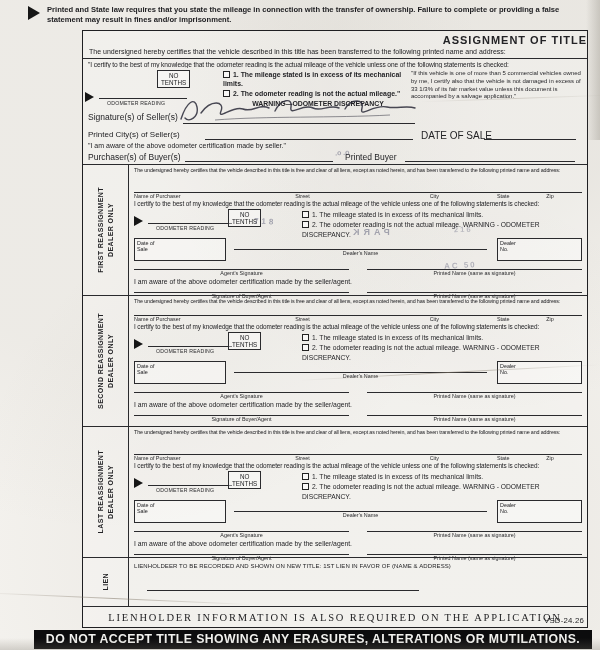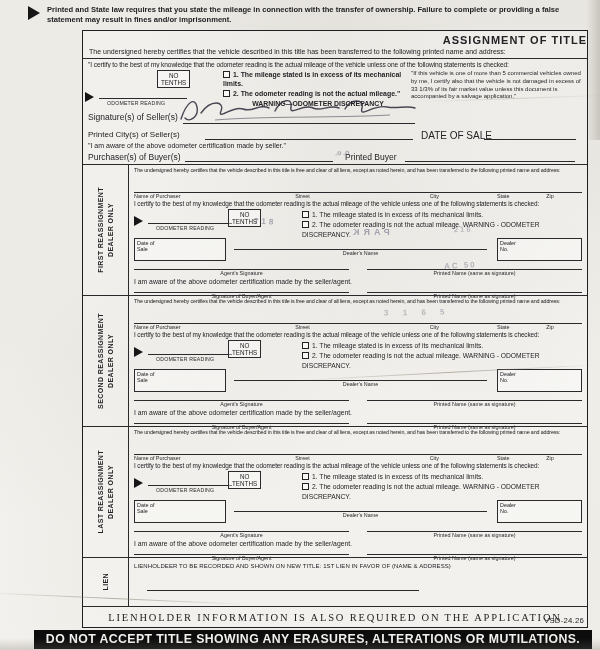--- a/index.html
+++ b/index.html
@@ -224,23 +224,20 @@
     </div>
   </div>
 
   <div class="sec sec-re">
     <div class="side">
       <span class="vtext">SECOND  REASSIGNMENT</span>
       <span class="vtext">DEALER ONLY</span>
     </div>
     <div class="rcontent">
       <div class="r-statement">The undersigned hereby certifies that the vehicle described in this title is free and clear of all liens, except as noted herein, and has been transferred to the following printed name and address:</div>
-      <div class="r-gap">
-        <div class="art" style="left:250px;top:2px;font-size:8px;letter-spacing:6px;transform:rotate(-1deg);opacity:.75;">3 1 6 5</div>
-      </div>
       <div class="r-pline"></div>
       <div class="r-plabels">
         <span>Name of Purchaser</span>
         <span>Street</span>
         <span>City</span>
         <span>State</span>
         <span>Zip</span>
       </div>
       <div class="r-certify">I certify to the best of my knowledge that the odometer reading is the actual mileage of the vehicle unless one of the following statements is checked:</div>
       <div class="r-odrow">

